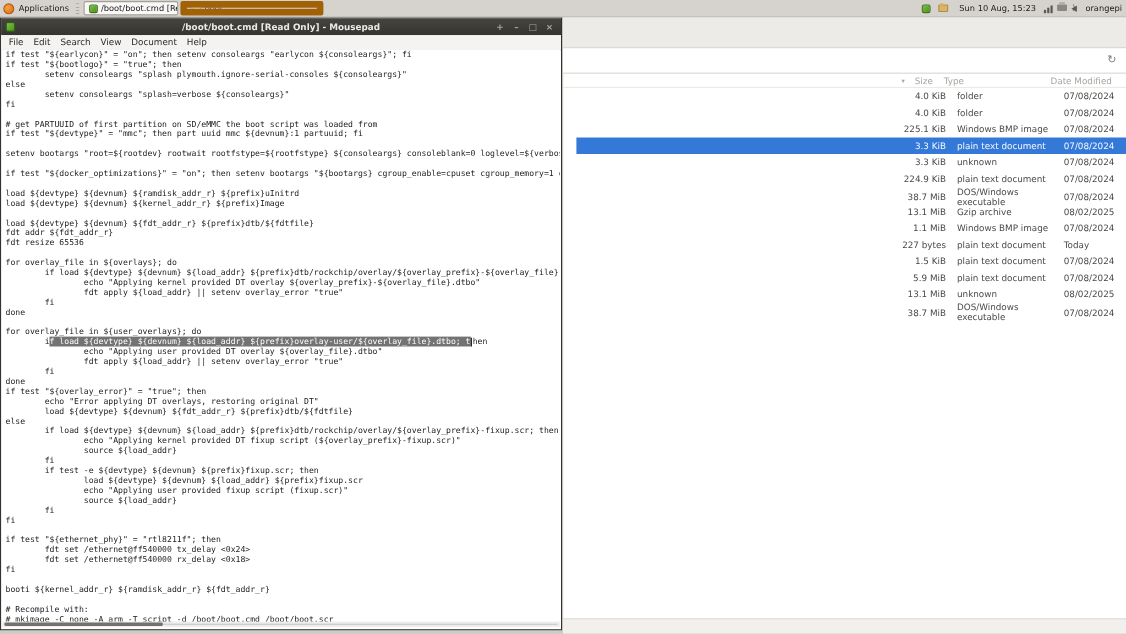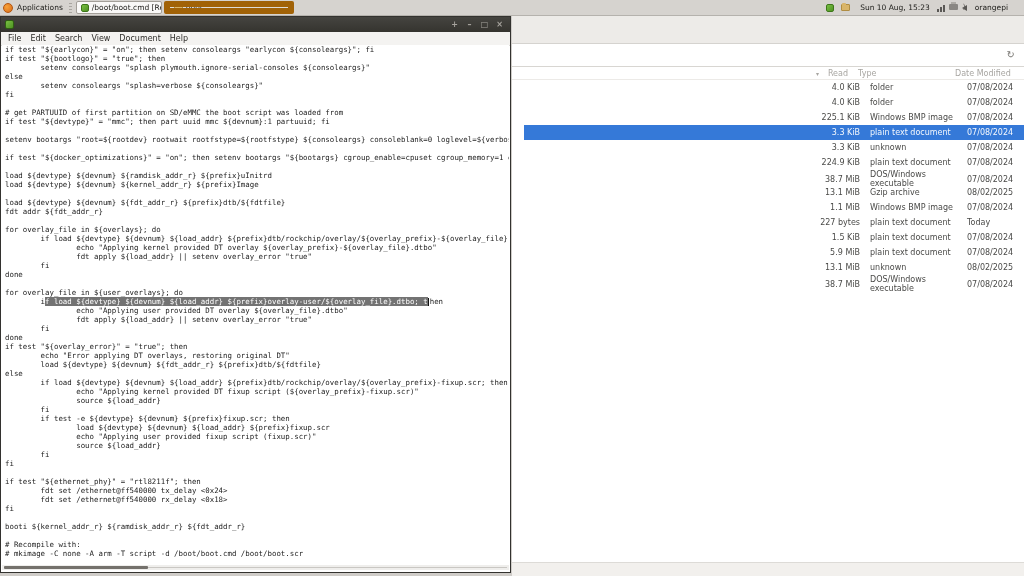--- a/index.html
+++ b/index.html
@@ -21,21 +21,21 @@
            overflow:hidden;white-space:nowrap;}
   .taskbtn.active{background:#f9f8f7;border:1px solid #a39f99;width:86px;}
   .taskbtn.flat{background:#dedbd6;border:6px solid #a16207;width:130px;}
   .mini-mousepad{width:8px;height:8px;border-radius:2px;flex:0 0 auto;
           background:linear-gradient(135deg,#79c043,#4f9223);margin-right:3px;
           border:1px solid #3d771a;box-sizing:border-box;}
   .mini-folder{width:9px;height:7px;background:#d9b569;border:1px solid #b08d43;
           border-radius:1px;position:relative;margin-right:3px;flex:0 0 auto;box-sizing:border-box;}
   .mini-folder:before{content:"";position:absolute;left:0;top:-2px;width:4px;height:2px;
           background:#d9b569;border-radius:1px 1px 0 0;}
-  #panel-right{margin-left:auto;display:flex;align-items:center;gap:4px;padding-right:16px;}
+  #panel-right{margin-left:auto;display:flex;align-items:center;gap:4px;padding-right:4px;}
   .tray-icon{display:inline-block;}
   .clock{margin:0 3px;}
   .sig{display:inline-flex;align-items:flex-end;gap:1px;height:8px;}
   .sig i{display:block;width:2px;background:#5a5855;}
   .sig i:nth-child(1){height:3px}.sig i:nth-child(2){height:5px}.sig i:nth-child(3){height:7px}
   .printer{width:9px;height:6px;background:#8a8783;border-radius:1px;position:relative;margin-bottom:1px;}
   .printer:before{content:"";position:absolute;left:2px;top:-2px;width:5px;height:2px;background:#aeaba6;}
   .speaker{width:0;height:0;border-top:3px solid transparent;border-bottom:3px solid transparent;
            border-right:5px solid #5a5855;position:relative;margin-right:2px;}
   .speaker:after{content:")";position:absolute;left:1px;top:-4.5px;font-size:7px;color:#5a5855;}
@@ -112,20 +112,21 @@
       </span>
     <span class="printer"></span>
     <span class="speaker"></span>
     <span class="user-label">orangepi</span>
   </div>
 </div>
 
 <div id="editor-win">
   <div id="titlebar">
     <span class="title-icon"></span>
+    <span id="title-text">/boot/boot.cmd [Read Only] - Mousepad</span>
     <span id="win-buttons">
         <span class="win-btn">+</span>
         <span class="win-btn">–</span>
         <span class="win-btn">□</span>
         <span class="win-btn">×</span>
       </span>
   </div>
   <div id="menubar">
       <span class="menu-item">File</span>
       <span class="menu-item">Edit</span>
@@ -147,20 +148,21 @@
       <div class="code-line"></div>
       <div class="code-line">setenv bootargs "root=${rootdev} rootwait rootfstype=${rootfstype} ${consoleargs} consoleblank=0 loglevel=${verbosity} u</div>
       <div class="code-line"></div>
       <div class="code-line">if test "${docker_optimizations}" = "on"; then setenv bootargs "${bootargs} cgroup_enable=cpuset cgroup_memory=1 cgroup</div>
       <div class="code-line"></div>
       <div class="code-line">load ${devtype} ${devnum} ${ramdisk_addr_r} ${prefix}uInitrd</div>
       <div class="code-line">load ${devtype} ${devnum} ${kernel_addr_r} ${prefix}Image</div>
       <div class="code-line"></div>
       <div class="code-line">load ${devtype} ${devnum} ${fdt_addr_r} ${prefix}dtb/${fdtfile}</div>
       <div class="code-line">fdt addr ${fdt_addr_r}</div>
+      <div class="code-line">fdt resize 65536</div>
       <div class="code-line"></div>
       <div class="code-line">for overlay_file in ${overlays}; do</div>
       <div class="code-line">        if load ${devtype} ${devnum} ${load_addr} ${prefix}dtb/rockchip/overlay/${overlay_prefix}-${overlay_file}.dtbo;</div>
       <div class="code-line">                echo "Applying kernel provided DT overlay ${overlay_prefix}-${overlay_file}.dtbo"</div>
       <div class="code-line">                fdt apply ${load_addr} || setenv overlay_error "true"</div>
       <div class="code-line">        fi</div>
       <div class="code-line">done</div>
       <div class="code-line"></div>
       <div class="code-line">for overlay_file in ${user_overlays}; do</div>
       <div class="code-line"><span>        i</span><span class="sel">f load ${devtype} ${devnum} ${load_addr} ${prefix}overlay-user/${overlay_file}.dtbo; t</span><span class="caret"></span><span>hen</span></div>
@@ -201,21 +203,21 @@
 
 <div id="filer">
   <div id="filer-toolbar"></div>
   <div id="filer-locbar">
     <span class="refresh-icon">↻</span>
   </div>
   <div id="filer-header">
     <span></span>
     <span class="hsize">
       <span class="sort-arrow">▾</span>
-      <span>Read</span>
+      <span>Size</span>
     </span>
     <span></span>
     <span>Type</span>
     <span>Date Modified</span>
   </div>
   <div id="filer-rows">
       <div class="frow">
         <span></span>
         <span class="fsize">4.0 KiB</span>
         <span></span>

